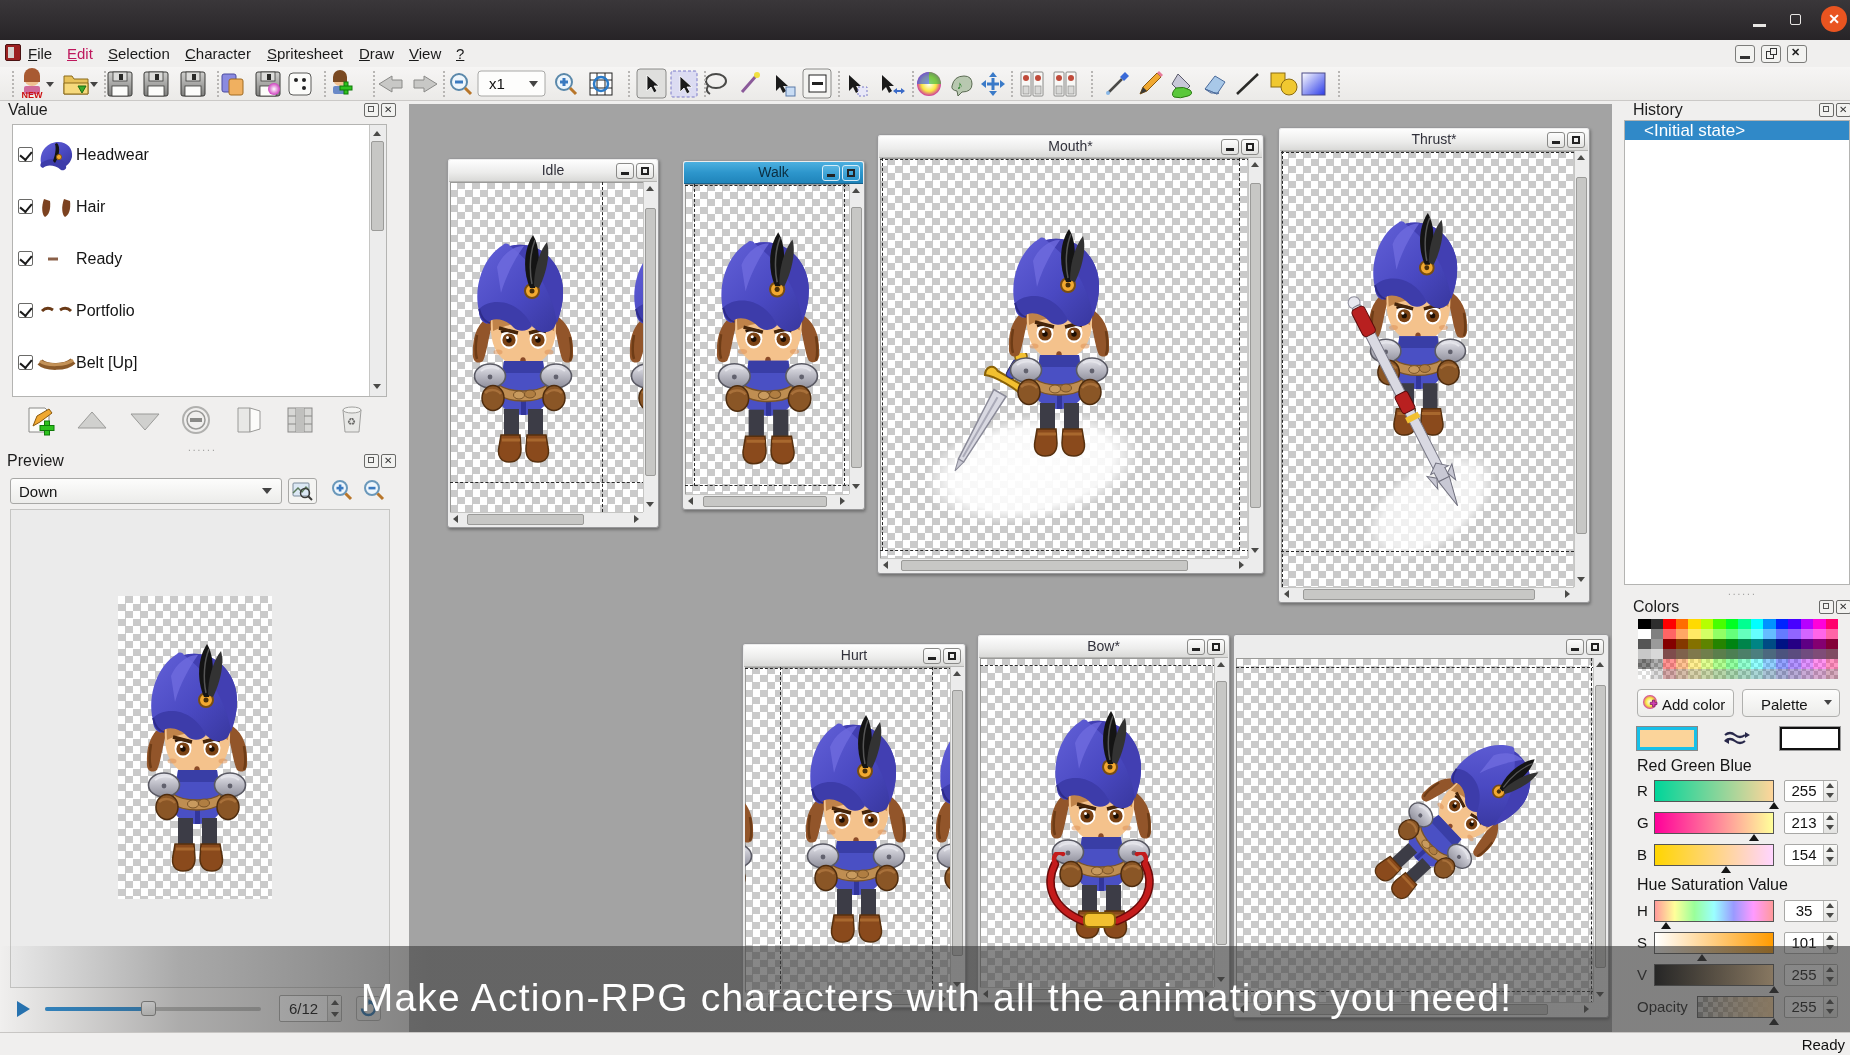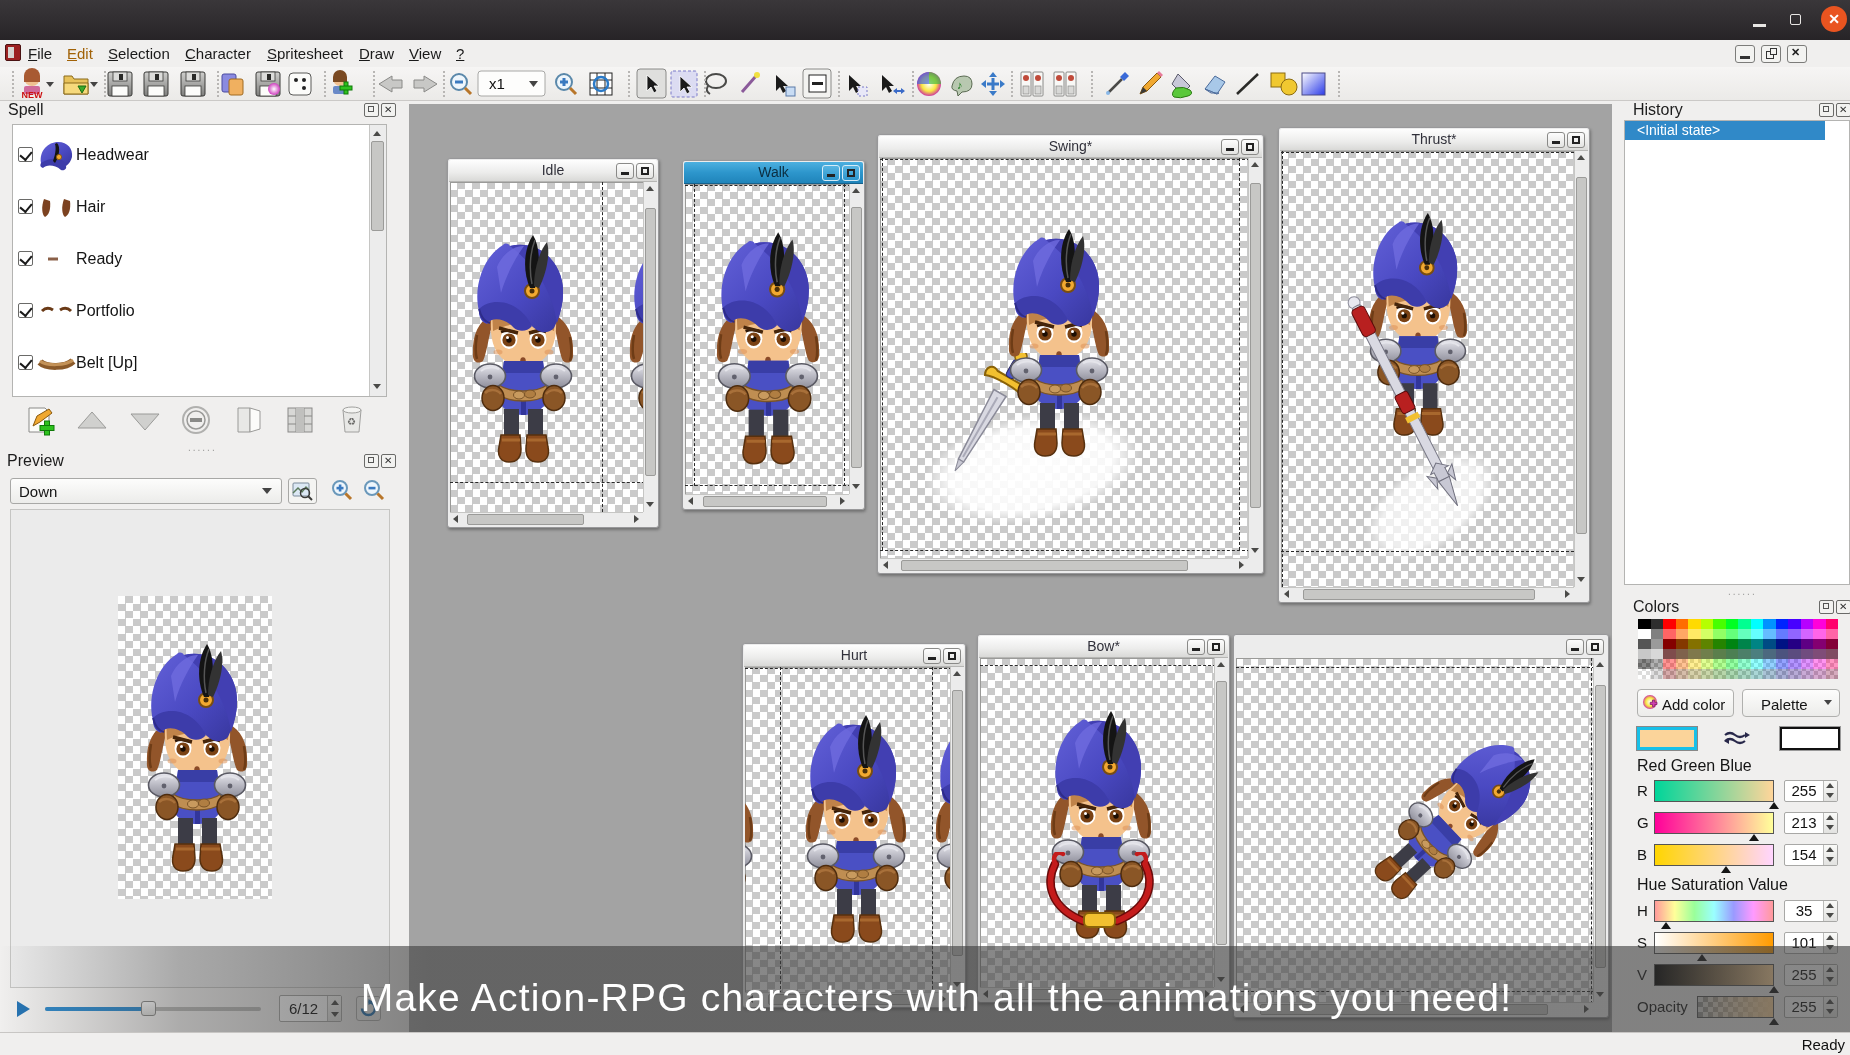--- a/index.html
+++ b/index.html
@@ -119,21 +119,21 @@
 
 <div class="abs" style="left:0;top:0;width:1850px;height:40px;background:linear-gradient(#3a373a,#272427)"></div>
 <div class="abs" style="left:1753px;top:24px;width:13px;height:2.5px;background:#e8e6e4"></div>
 <div class="abs" style="left:1790px;top:14px;width:11px;height:11px;border:1.5px solid #e8e6e4;border-radius:2px"></div>
 <div class="abs" style="left:1821px;top:6px;width:26px;height:26px;border-radius:50%;background:#e95420;color:#fff;font-size:14px;font-weight:bold;text-align:center;line-height:26px">✕</div>
 
 <div class="abs" style="left:0;top:40px;width:1850px;height:27px;background:#f0efee"></div>
 <div class="abs" style="left:5px;top:44px;width:16px;height:17px;background:#9c2020;border:1px solid #4a1212;border-radius:2px"></div>
 <div class="abs" style="left:8px;top:47px;width:6px;height:11px;background:#d8d4d0"></div>
 <div class="abs" style="left:28px;top:45px;font-size:15px;color:#1a1a1a"><u>F</u>ile</div>
-<div class="abs" style="left:67px;top:45px;font-size:15px;color:#a16207"><u>E</u>dit</div>
+<div class="abs" style="left:67px;top:45px;font-size:15px;color:#be185d"><u>E</u>dit</div>
 <div class="abs" style="left:108px;top:45px;font-size:15px;color:#1a1a1a"><u>S</u>election</div>
 <div class="abs" style="left:185px;top:45px;font-size:15px;color:#1a1a1a"><u>C</u>haracter</div>
 <div class="abs" style="left:267px;top:45px;font-size:15px;color:#1a1a1a"><u>S</u>pritesheet</div>
 <div class="abs" style="left:359px;top:45px;font-size:15px;color:#1a1a1a"><u>D</u>raw</div>
 <div class="abs" style="left:409px;top:45px;font-size:15px;color:#1a1a1a"><u>V</u>iew</div>
 <div class="abs" style="left:456px;top:45px;font-size:15px;color:#1a1a1a"><u>?</u></div>
 <div class="abs" style="left:1735px;top:45px;width:20px;height:18px;border:1px solid #7c7c7a;border-radius:3px;background:#f3f3f1"></div>
 <div class="abs" style="left:1761px;top:45px;width:20px;height:18px;border:1px solid #7c7c7a;border-radius:3px;background:#f3f3f1"></div>
 <div class="abs" style="left:1787px;top:45px;width:20px;height:18px;border:1px solid #7c7c7a;border-radius:3px;background:#f3f3f1"></div>
 <div class="abs" style="left:1740px;top:56px;width:10px;height:2.5px;background:#333"></div>
@@ -406,21 +406,21 @@
         <svg class="abs" style="left:47px;top:-9px" width="264" height="387" viewBox="-80.00 -80.00 264.00 387.00">
           <g transform="">
             <use href="#chara"></use>
           </g>
         </svg>
         <div class="dv" style="left:359px;top:0px;height:392px"></div>
         <div class="dh" style="top:1px;left:0px;width:370px"></div>
         <div class="dh" style="top:392px;left:0px;width:370px"></div>
         <div class="dv" style="left:2px;top:0px;height:392px"></div>
       </div>
-      <div class="wtitle">Swing*</div>
+      <div class="wtitle">Mouth*</div>
       <div class="wbtn" style="right:24px">
         <div class="mn"></div>
       </div>
       <div class="wbtn" style="right:4px">
         <div class="mx"></div>
       </div>
       <div class="vsc"></div>
       <div class="tu" style="right:4px;top:27px"></div>
       <div class="td" style="right:4px;bottom:20px"></div>
       <div class="thumb" style="right:2px;top:48px;width:11px;height:325px"></div>
@@ -558,21 +558,21 @@
       </div>
       <div class="vsc"></div>
       <div class="tu" style="right:4px;top:27px"></div>
       <div class="td" style="right:4px;bottom:20px"></div>
       <div class="thumb" style="right:2px;top:50px;width:11px;height:283px"></div>
       <div class="hsc"></div>
       <div class="tl" style="left:5px;bottom:4px"></div>
       <div class="tr" style="right:19px;bottom:4px"></div>
       <div class="thumb" style="left:26px;bottom:2px;height:11px;width:288px"></div>
     </div>
-<div class="dockttl" style="left:8px;top:101px">Spell</div>
+<div class="dockttl" style="left:8px;top:101px">Value</div>
 <div class="dockbtn" style="left:364px;top:103px"></div>
     <div class="dockbtn" style="left:381px;top:103px"></div>
 <div class="abs" style="left:368px;top:106px;width:6px;height:6px;border:1px solid #555"></div>
 <div class="abs" style="left:384px;top:104px;font-size:10px;color:#333">✕</div>
 <div class="abs" style="left:12px;top:124px;width:375px;height:273px;background:#fff;border:1px solid #b4b4b2"></div>
 <div class="chk" style="left:18px;top:147px"></div>
 <div class="lbl" style="left:76px;top:146px;font-size:16px">Headwear</div>
 <div class="chk" style="left:18px;top:199px"></div>
 <div class="lbl" style="left:76px;top:198px;font-size:16px">Hair</div>
 <div class="chk" style="left:18px;top:251px"></div>
@@ -685,21 +685,21 @@
 <svg class="abs" style="left:359px;top:999px" width="19" height="19" viewBox="0 0 19 19">
       <path d="M9.5,3 A6.5,6.5 0 1 1 3,9.5" fill="none" stroke="#2574b4" stroke-width="2.5"></path>
       <path d="M9.5,0 L14,3 L9.5,6 Z" fill="#2574b4"></path>
     </svg>
 <div class="dockttl" style="left:1633px;top:101px">History</div>
 <div class="dockbtn" style="left:1819px;top:103px"></div>
     <div class="dockbtn" style="left:1836px;top:103px"></div>
 <div class="abs" style="left:1823px;top:106px;width:6px;height:6px;border:1px solid #555"></div>
 <div class="abs" style="left:1839px;top:104px;font-size:10px;color:#333">✕</div>
 <div class="abs" style="left:1624px;top:120px;width:226px;height:465px;background:#fff;border:1px solid #b4b4b2"></div>
-<div class="abs" style="left:1625px;top:121px;width:200px;height:19px;background:#3089c8;color:#fff;font-size:14px;line-height:19px;padding-left:12px">&lt;Initial state&gt;</div>
+<div class="abs" style="left:1625px;top:121px;width:224px;height:19px;background:#3089c8;color:#fff;font-size:17px;line-height:19px;padding-left:19px">&lt;Initial state&gt;</div>
 <div class="abs" style="left:1728px;top:590px;width:30px;height:3px;color:#9a9a98;font-size:10px;letter-spacing:2px;line-height:3px">......</div>
 <div class="dockttl" style="left:1633px;top:598px">Colors</div>
 <div class="dockbtn" style="left:1819px;top:600px"></div>
     <div class="dockbtn" style="left:1836px;top:600px"></div>
 <div class="abs" style="left:1823px;top:603px;width:6px;height:6px;border:1px solid #555"></div>
 <div class="abs" style="left:1839px;top:601px;font-size:10px;color:#333">✕</div>
 <div class="abs" style="left:1638px;top:659px;width:200px;height:20px;background:repeating-conic-gradient(#b8b8b6 0 25%,#ffffff 0 50%) 0 0/8px 8px"></div>
 <div class="abs" style="left:1638.0px;top:619px;width:12.5px;height:10px;background:#000000"></div>
     <div class="abs" style="left:1650.5px;top:619px;width:12.5px;height:10px;background:#2e2e2e"></div>
     <div class="abs" style="left:1663.0px;top:619px;width:12.5px;height:10px;background:#ff0000"></div>

